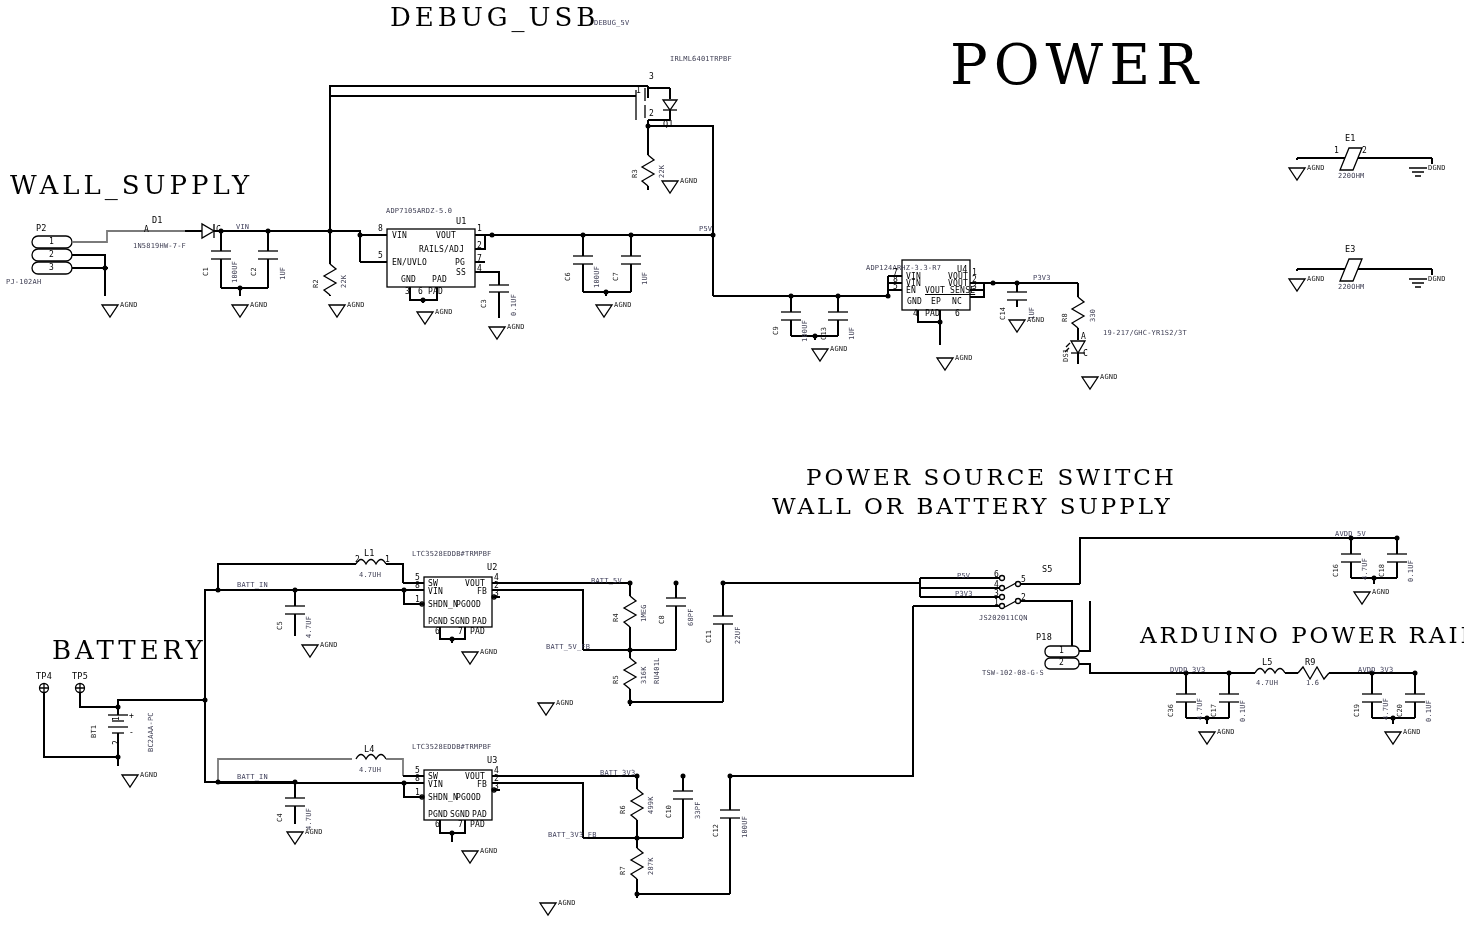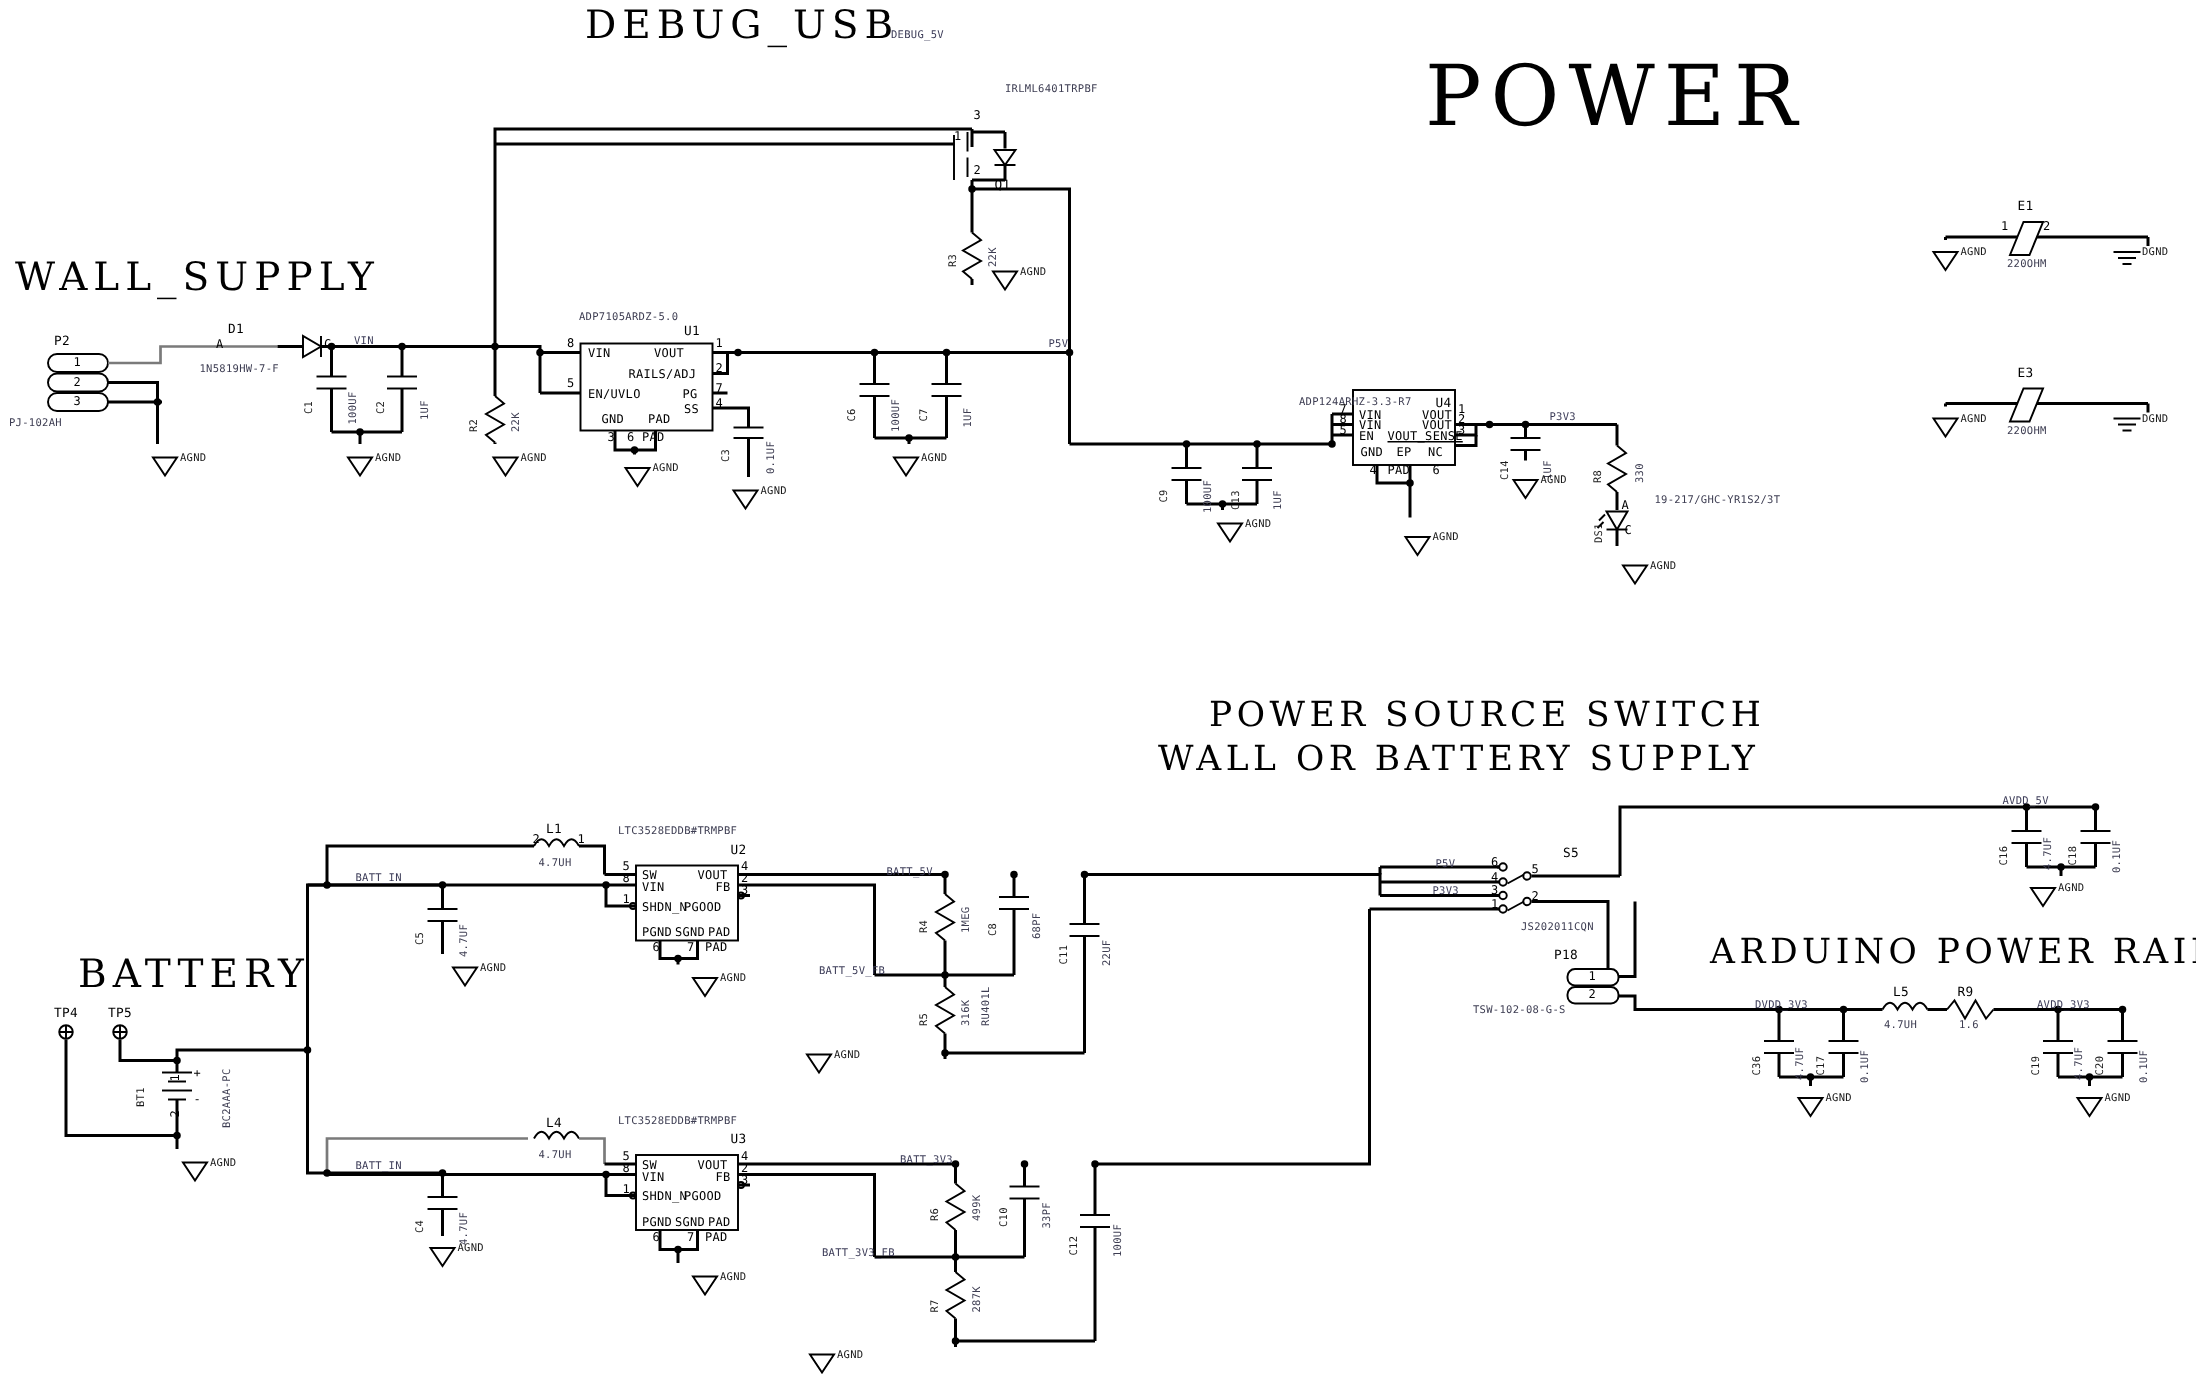--- a/index.html
+++ b/index.html
@@ -638,21 +638,21 @@
 
   <div class="lbl net" style="left:957px;top:573px;">P5V</div>
   <div class="lbl net" style="left:955px;top:591px;">P3V3</div>
   <div class="lbl b" style="left:1007px;top:565px;margin-left:35px;">S5</div>
   <div class="lbl pin" style="left:994px;top:571px;">6</div>
   <div class="lbl pin" style="left:994px;top:581px;">4</div>
   <div class="lbl pin" style="left:994px;top:590px;">3</div>
   <div class="lbl pin" style="left:994px;top:599px;">1</div>
   <div class="lbl pin" style="left:1021px;top:576px;">5</div>
   <div class="lbl pin" style="left:1021px;top:594px;">2</div>
-  <div class="lbl gry" style="left:979px;top:615px;margin-left:35px;">JS202011CQN</div>
+  <div class="lbl gry" style="left:979px;top:615px;">JS202011CQN</div>
 
   <div class="lbl b" style="left:1036px;top:633px;">P18</div>
   <div class="lbl pin" style="left:1059px;top:647px;">1</div>
   <div class="lbl pin" style="left:1059px;top:659px;">2</div>
   <div class="lbl gry" style="left:982px;top:670px;">TSW-102-08-G-S</div>
 
   <div class="lbl net" style="left:1335px;top:531px;">AVDD_5V</div>
   <div class="lbl rot" style="left:1333px;top:577px;">C16</div>
   <div class="lbl rot gry" style="left:1362px;top:580px;">4.7UF</div>
   <div class="lbl rot" style="left:1379px;top:577px;">C18</div>

